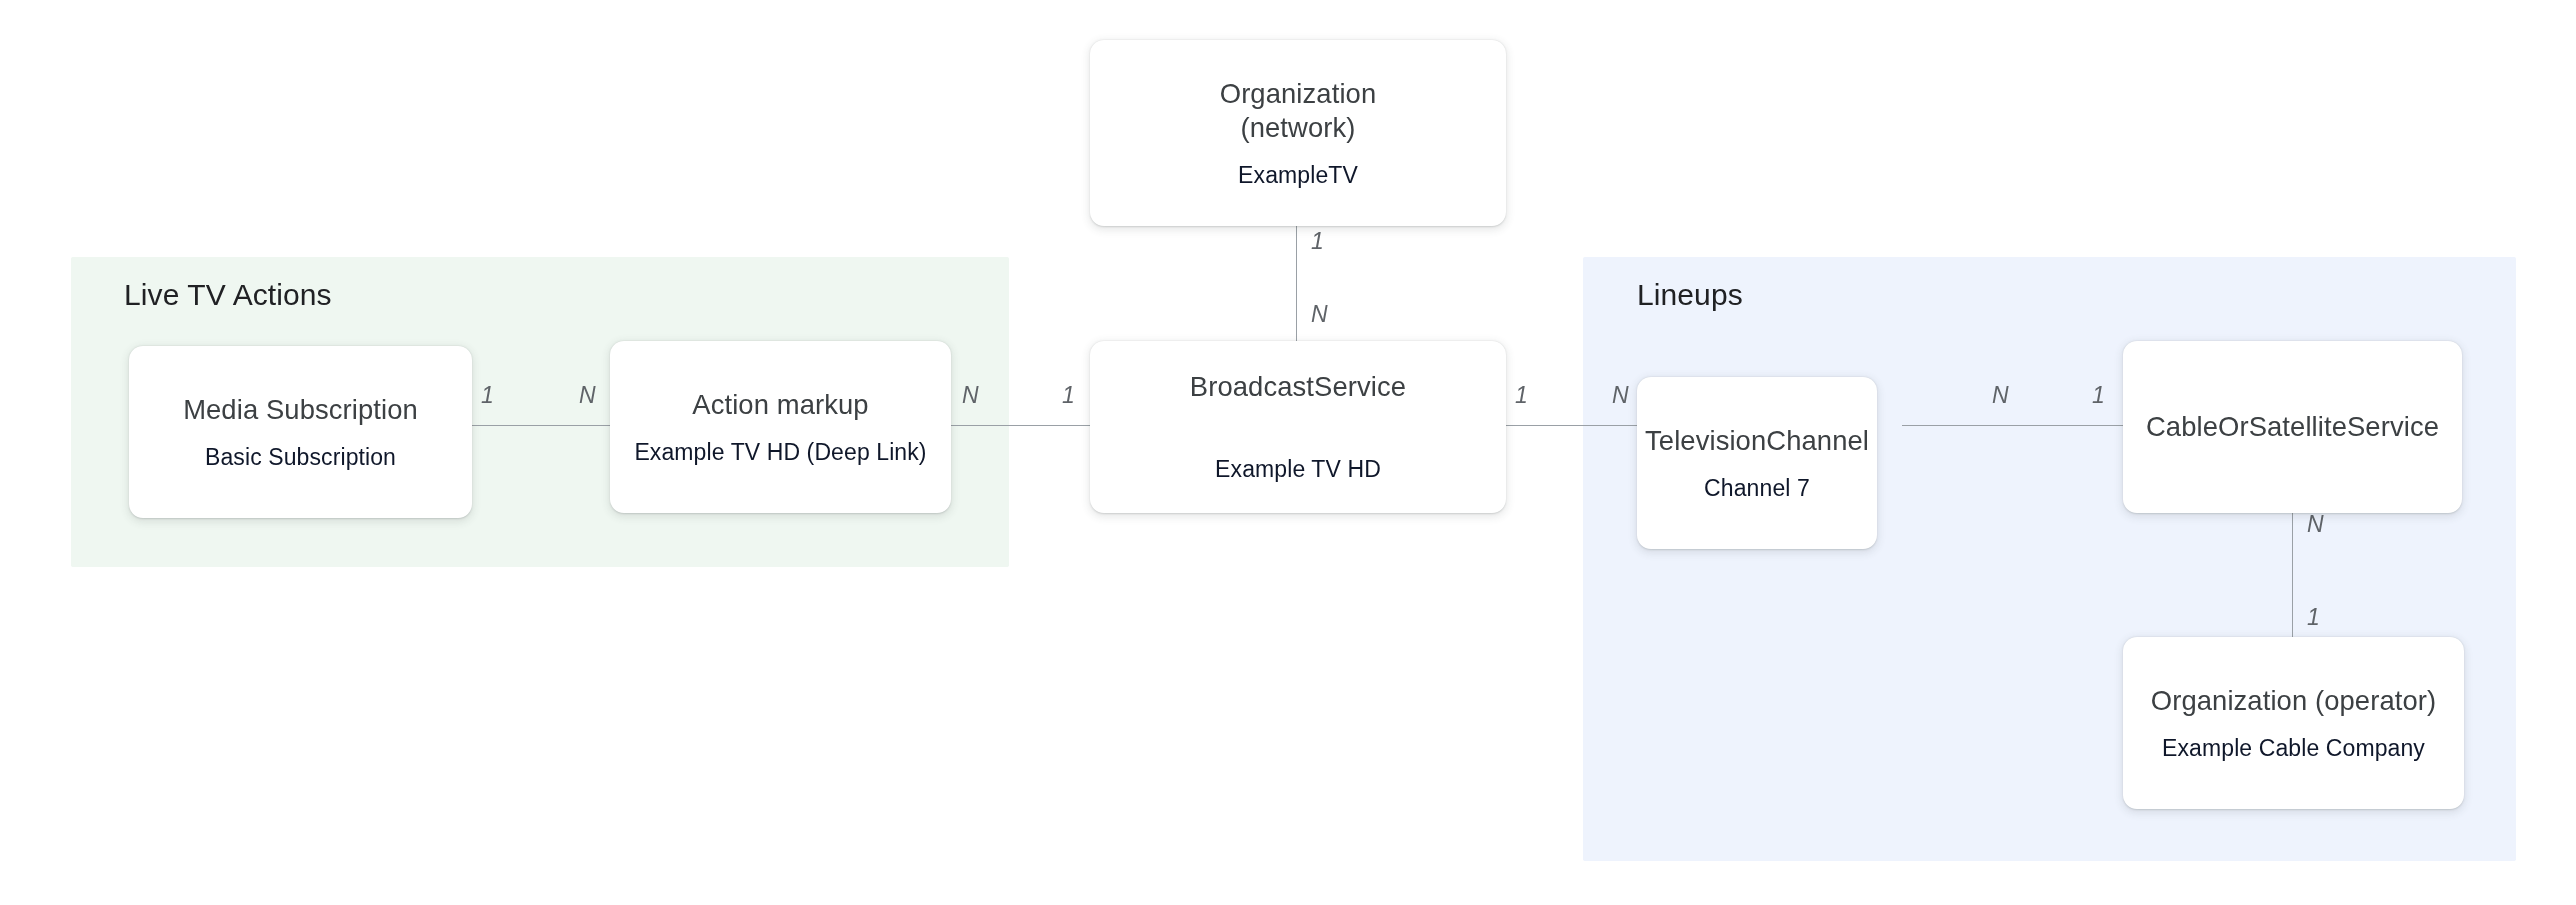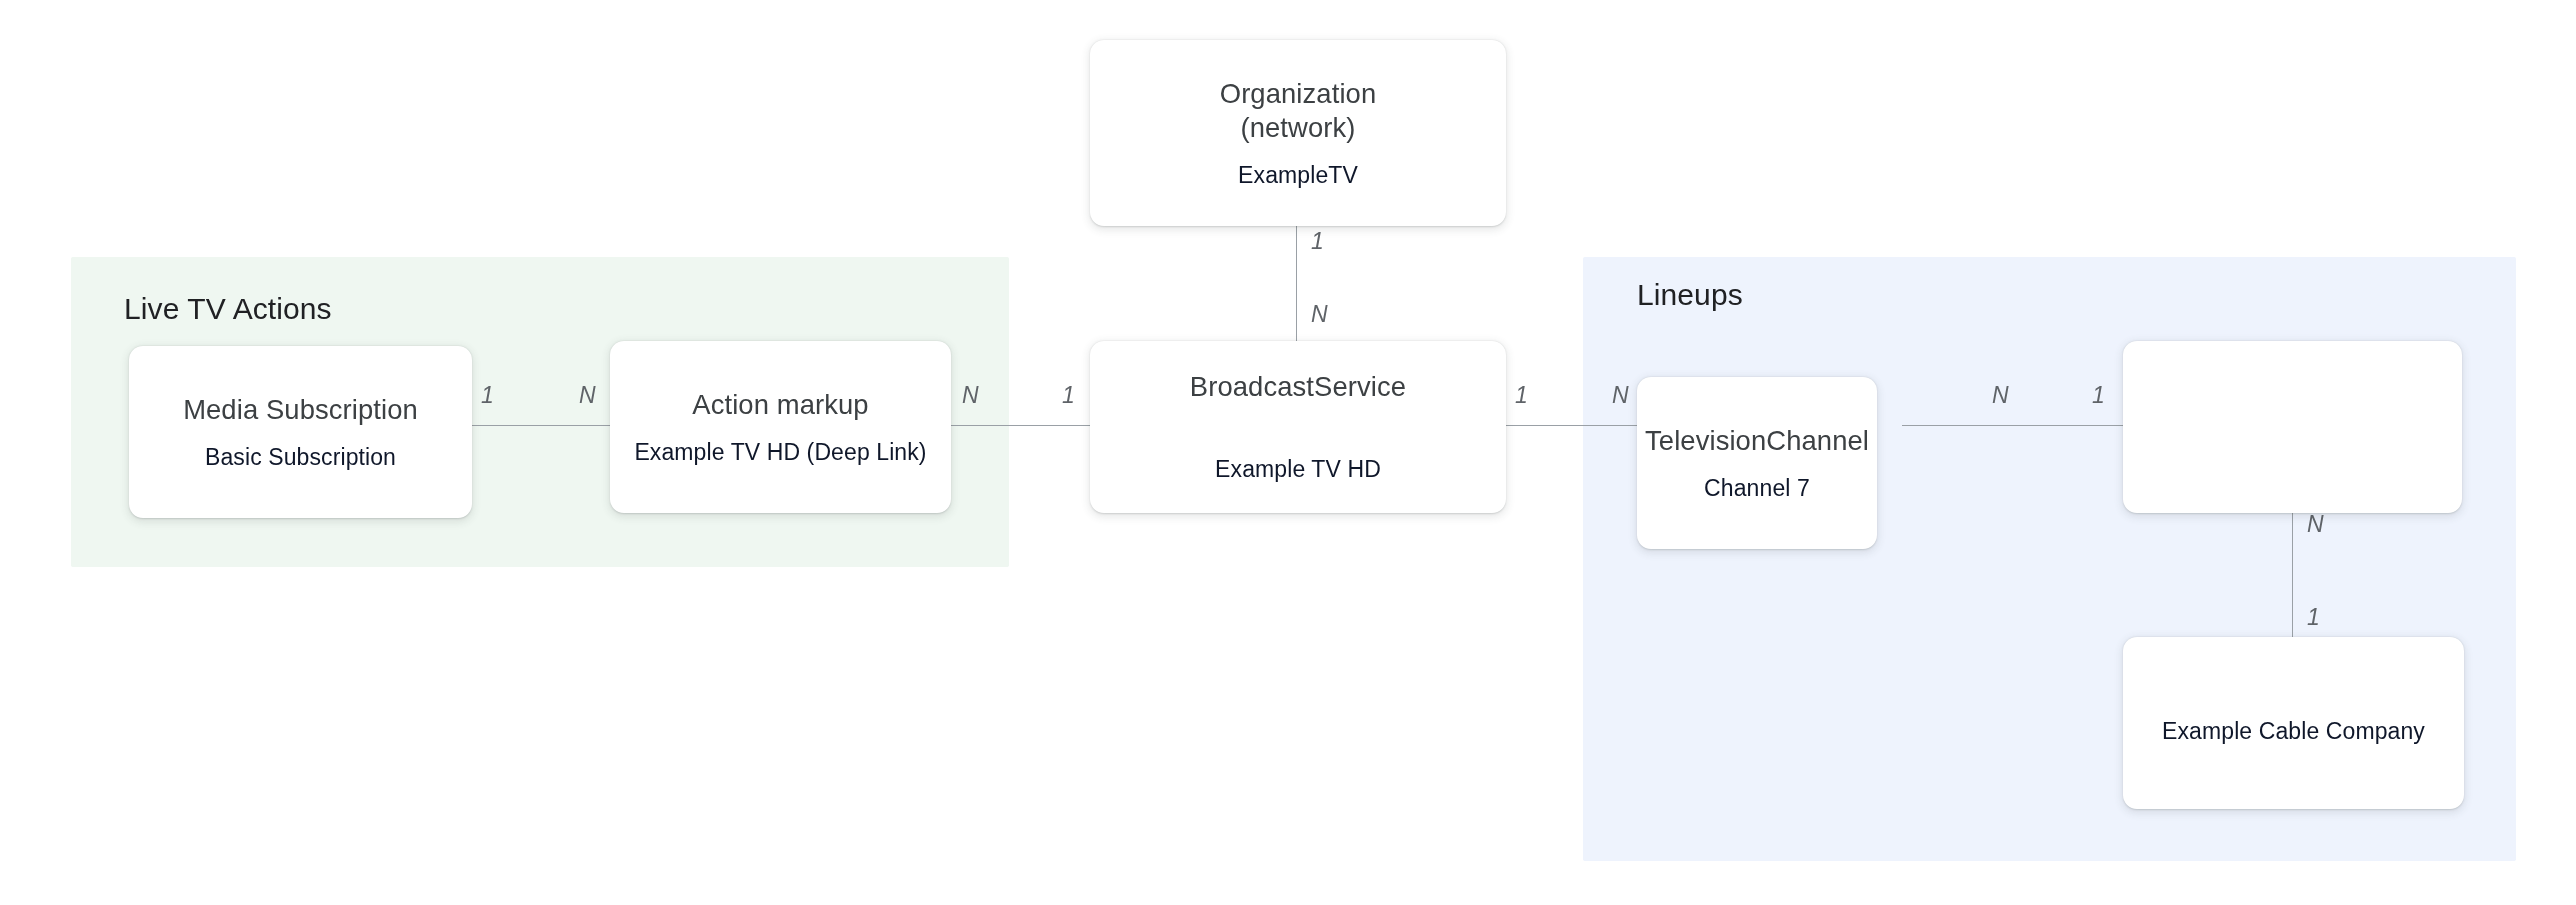--- a/index.html
+++ b/index.html
@@ -90,21 +90,21 @@
 </style>
 </head>
 <body>
 
 <div id="canvas">
 
   <div class="group-panel" style="left:71px; top:257px; width:938px; height:310px; background:#eff7f1;"></div>
 
   <div class="group-panel" style="left:1583px; top:257px; width:933px; height:604px; background:#eef3fd;"></div>
 
-  <div class="group-title" style="left:124px; top:291px;">Live TV Actions</div>
+  <div class="group-title" style="left:124px; top:277px;">Live TV Actions</div>
 
   <div class="group-title" style="left:1637px; top:277px;">Lineups</div>
 
   <div class="edge-v" style="left:1296px; top:226px; height:115px;"></div>
 
   <div class="edge-h" style="left:460px; top:425px; width:177px;"></div>
 
   <div class="edge-h" style="left:938px; top:425px; width:177px;"></div>
 
   <div class="edge-h" style="left:1495px; top:425px; width:168px;"></div>
@@ -151,20 +151,22 @@
     <div class="node-title">BroadcastService</div>
     <div class="node-sub">Example TV HD</div>
   </div>
 
   <div class="node" style="left:1637px; top:341px; width:240px; height:172px;margin-top:36px;">
     <div class="node-title">TelevisionChannel</div>
     <div class="node-sub">Channel 7</div>
   </div>
 
   <div class="node" style="left:2123px; top:341px; width:339px; height:172px;">
+    <div class="node-title">CableOrSatelliteService</div>
   </div>
 
   <div class="node" style="left:2123px; top:637px; width:341px; height:172px;">
+    <div class="node-title">Organization (operator)</div>
     <div class="node-sub">Example Cable Company</div>
   </div>
 
 </div>
 
 
 </body></html>

